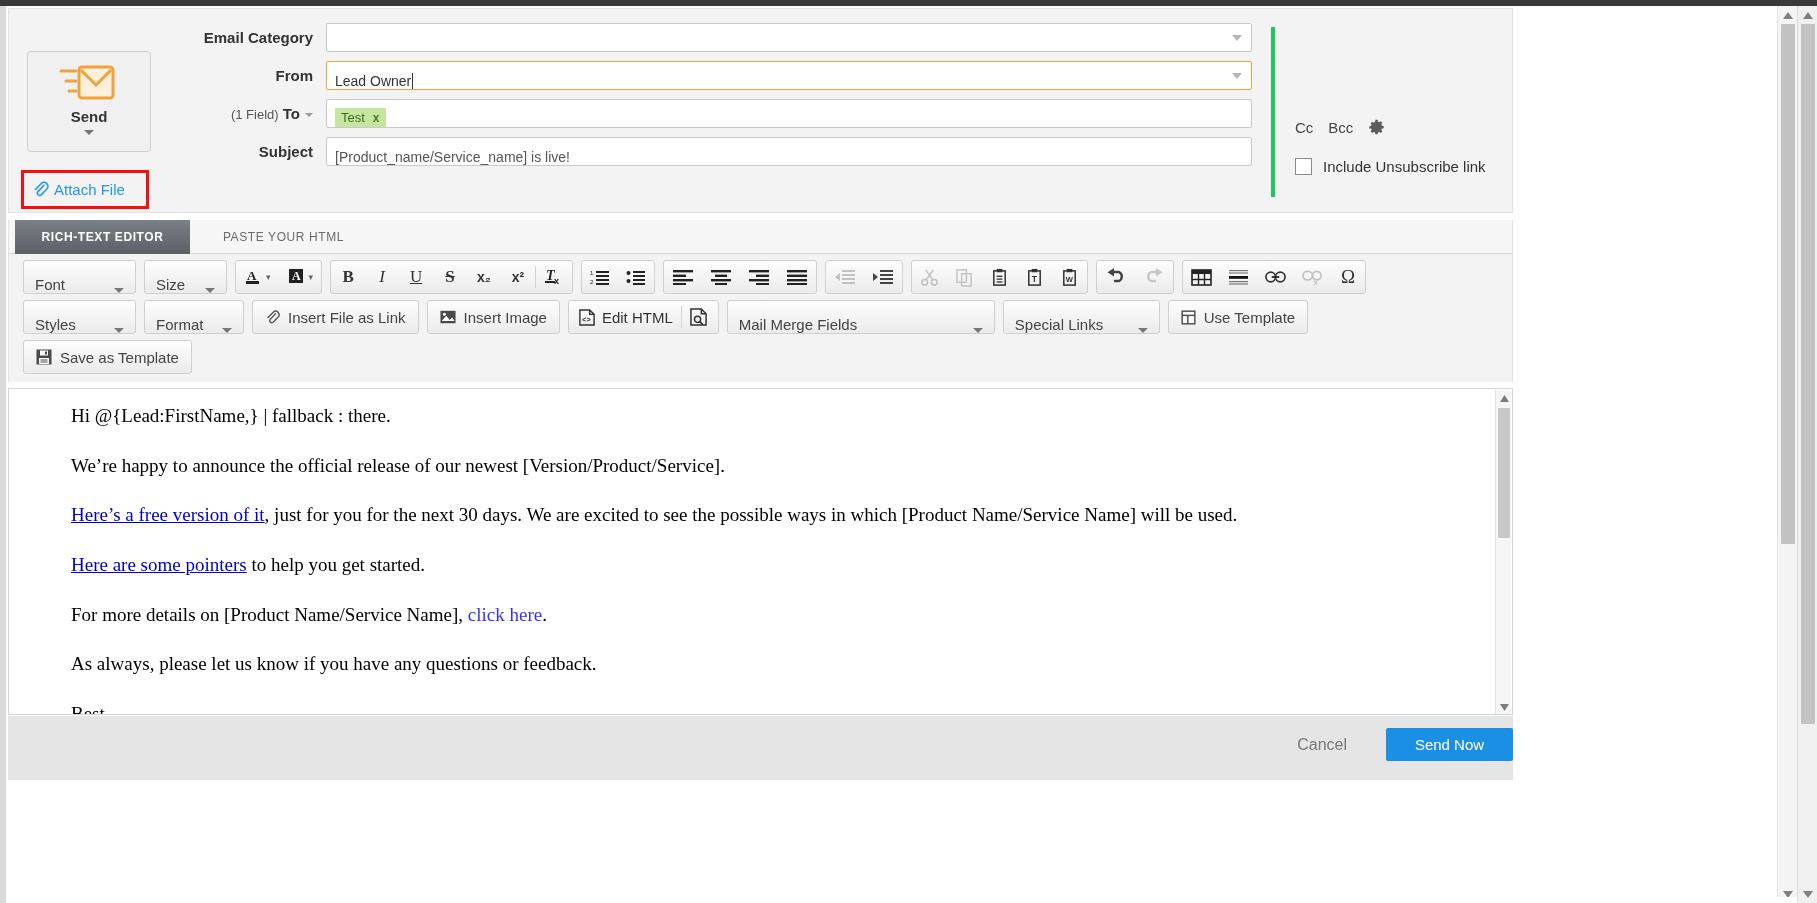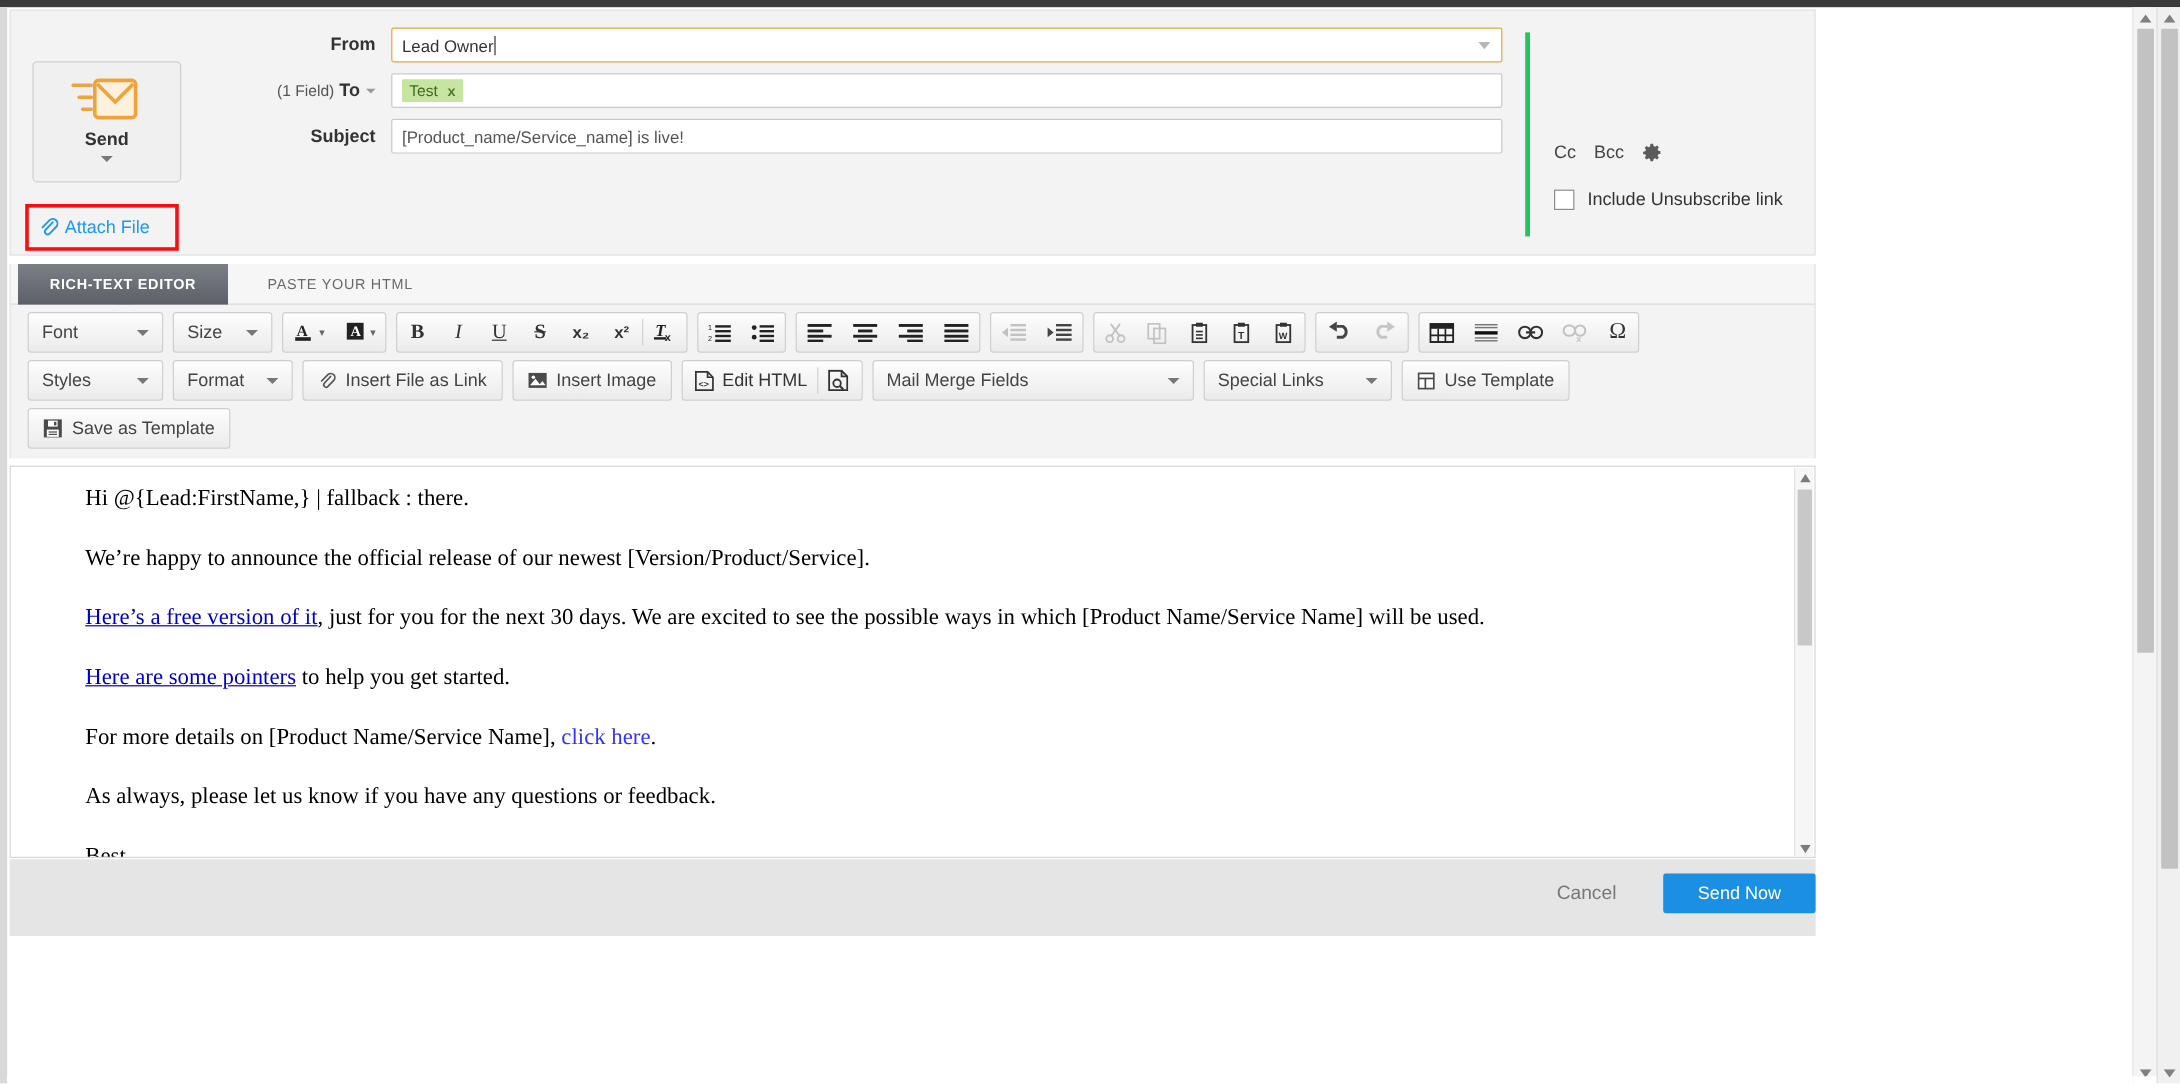--- a/index.html
+++ b/index.html
@@ -67,21 +67,21 @@
   }
   .flabel .dim { font-weight:normal; color:#555; font-size:13px; }
   .flabel .caret-s {
     display:inline-block; width:0;height:0;
     border-left:4px solid transparent;border-right:4px solid transparent;
     border-top:4px solid #999; margin-left:5px; vertical-align:middle;
   }
   .finput {
     position:relative; width:926px; height:29px;
     background:#fff; border:1px solid #c9c9c9;
-    display:flex; align-items:center; padding:0 8px;
+    display:flex; align-items:flex-end; padding:0 8px;
     font-size:14px; color:#333; border-radius:2px;
   }
   .finput.focus { border:1px solid #f0a33a; }
   .finput .chev {
     position:absolute; right:9px; top:50%; transform:translateY(-50%);
     width:0;height:0;border-left:5px solid transparent;border-right:5px solid transparent;
     border-top:6px solid #b6b6b6;
   }
   .caret-text { display:inline-block; width:1px; height:16px; background:#333; margin-left:1px; vertical-align:middle;}
   .tag {
@@ -144,21 +144,21 @@
     border:1px solid #cfcfcf; border-radius:3px; height:34px;
   }
   .tbtn {
     height:32px; min-width:34px; padding:0 8px;
     display:flex; align-items:center; justify-content:center;
     cursor:pointer; color:#333; font-size:15px;
   }
   .tbtn.dim { color:#bdbdbd; }
   .sep { width:1px; height:22px; background:#d2d2d2; }
   .ddbox {
-    display:flex; align-items:center; justify-content:space-between;
+    display:flex; align-items:flex-end; justify-content:space-between;
     background:linear-gradient(#fdfdfd,#ebebeb);
     border:1px solid #cfcfcf; border-radius:3px;
     height:34px; padding:0 11px; cursor:pointer;
     font-size:15px; color:#444;
   }
   .ddcaret { width:0;height:0;border-left:5px solid transparent;border-right:5px solid transparent;border-top:5px solid #777; margin-left:14px;}
   .tbbtn {
     display:flex; align-items:center; gap:8px;
     background:linear-gradient(#fdfdfd,#ebebeb);
     border:1px solid #cfcfcf; border-radius:3px;
@@ -252,20 +252,27 @@
       <span class="ico">
         <svg width="17" height="17" viewBox="0 0 20 20">
           <path d="M14 5 L7 12.5 a2.7 2.7 0 0 0 3.8 3.8 L17.5 9.4 a4.6 4.6 0 0 0-6.5-6.5 L4 10" fill="none" stroke="#2196f3" stroke-width="1.9" stroke-linecap="round"></path>
         </svg>
       </span>
       <span class="attach-label">Attach File</span>
     </div>
 
     <div class="form">
 
+      <div class="frow">
+        <div class="flabel">Email Category</div>
+        <div class="finput">
+          <span></span>
+          <span class="chev"></span>
+        </div>
+      </div>
 
       <div class="frow">
         <div class="flabel">From</div>
         <div class="finput focus">
           <span>Lead Owner</span>
             <span class="caret-text"></span>
           <span class="chev"></span>
         </div>
       </div>
 

